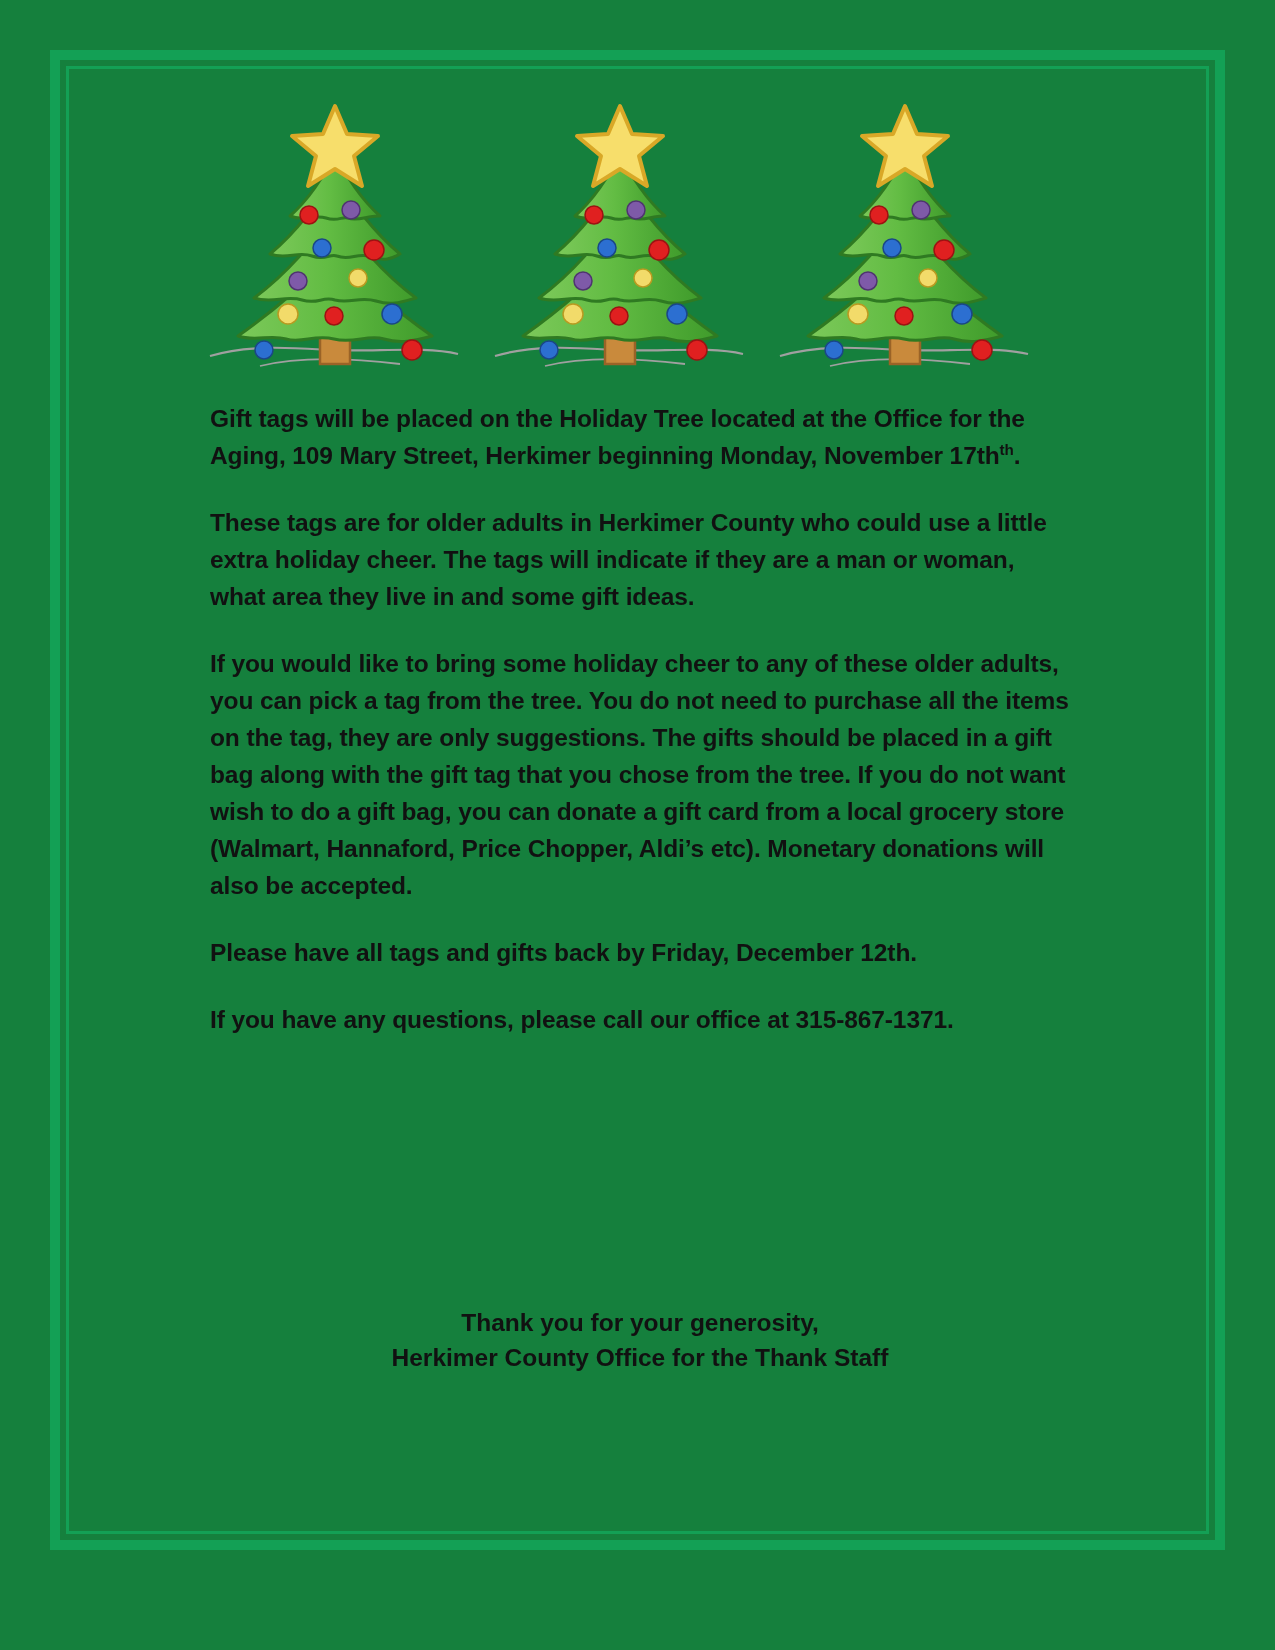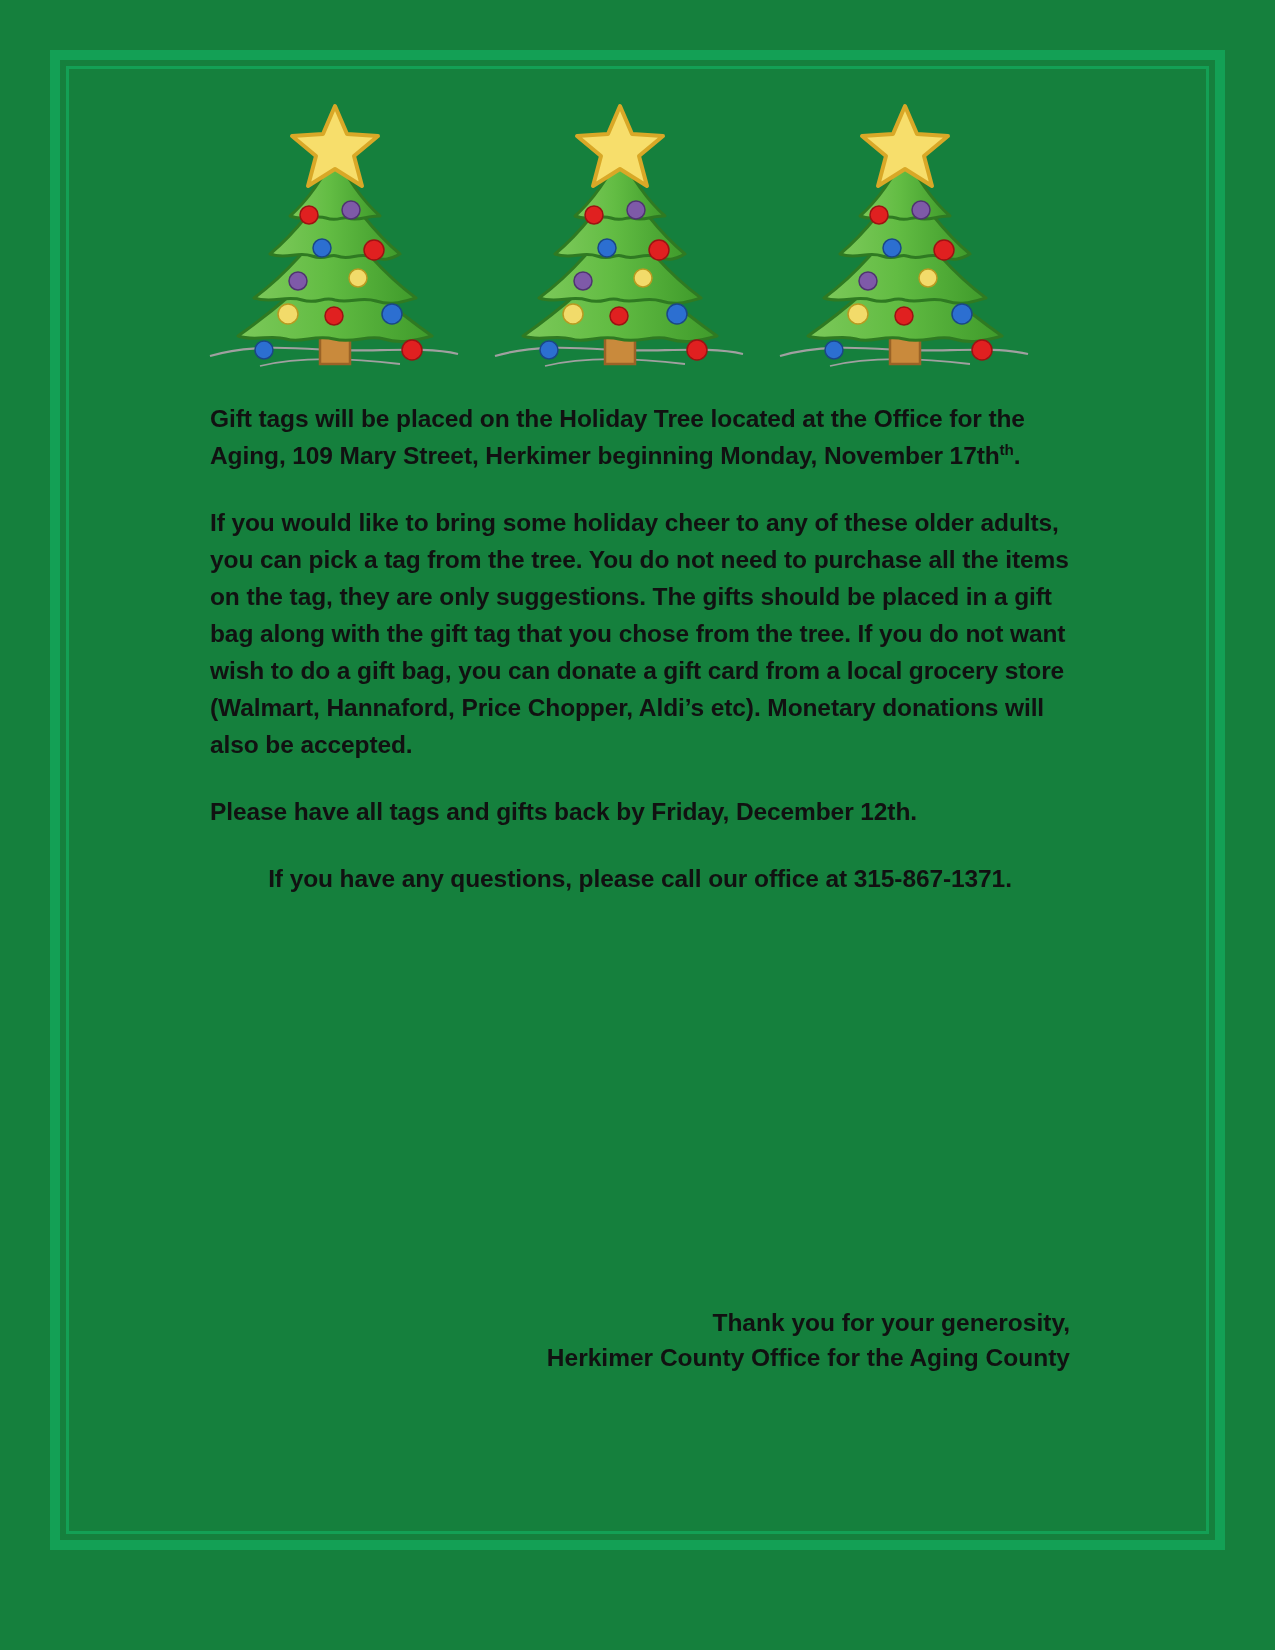--- a/index.html
+++ b/index.html
@@ -78,32 +78,32 @@
     width: 860px;
   }
   p.para {
     margin: 0 0 30px 0;
     font-size: 24.5px;
     line-height: 37px;
     font-weight: bold;
     color: #111111;
     letter-spacing: -0.1px;
   }
-  p.para:last-of-type { margin-bottom: 4px; text-align: center; }
+  p.para:last-of-type { margin-bottom: 4px; }
   sup.ord {
     font-size: 0.62em;
     vertical-align: super;
     line-height: 0;
   }
   .signature {
     position: absolute;
     left: 130px;
     top: 1225px;
     width: 860px;
-    text-align: right;
+    text-align: center;
   }
   .signature div {
     font-size: 24.5px;
     line-height: 35px;
     font-weight: bold;
     color: #111111;
   }
 </style>
 </head>
 <body>
@@ -289,29 +289,30 @@
           <circle cx="212" cy="252" r="10" fill="#E02020" stroke="#9C1212" stroke-width="1.5"></circle>
         </svg>
       </div>
 
     </div>
 
     <div class="body-text">
 
       <p class="para"><span>Gift tags will be placed on the Holiday Tree located at the Office for the Aging, 109 Mary Street, Herkimer beginning Monday, November 17th</span><sup class="ord">th</sup><span>.</span></p>
 
+      <p class="para">These tags are for older adults in Herkimer County who could use a little extra holiday cheer.  The tags will indicate if they are a man or woman, what area they live in and some gift ideas.</p>
 
       <p class="para">If you would like to bring some holiday cheer to any of these older adults, you can pick a tag from the tree.  You do not need to purchase all the items on the tag, they are only suggestions.  The gifts should be placed in a gift bag along with the gift tag that you chose from the tree.  If you do not want wish to do a gift bag, you can donate a gift card from a local grocery store (Walmart, Hannaford, Price Chopper, Aldi’s etc).  Monetary donations will also be accepted.</p>
 
       <p class="para">Please have all tags and gifts back by Friday, December 12th.</p>
 
 
       <p class="para">If you have any questions, please call our office at 315-867-1371.</p>
 
     </div>
 
     <div class="signature">
       <div>Thank you for your generosity,</div>
-      <div>Herkimer County Office for the Aging County</div>
+      <div>Herkimer County Office for the Thank Staff</div>
     </div>
 
   </div>
 </div>
 
 </body></html>

